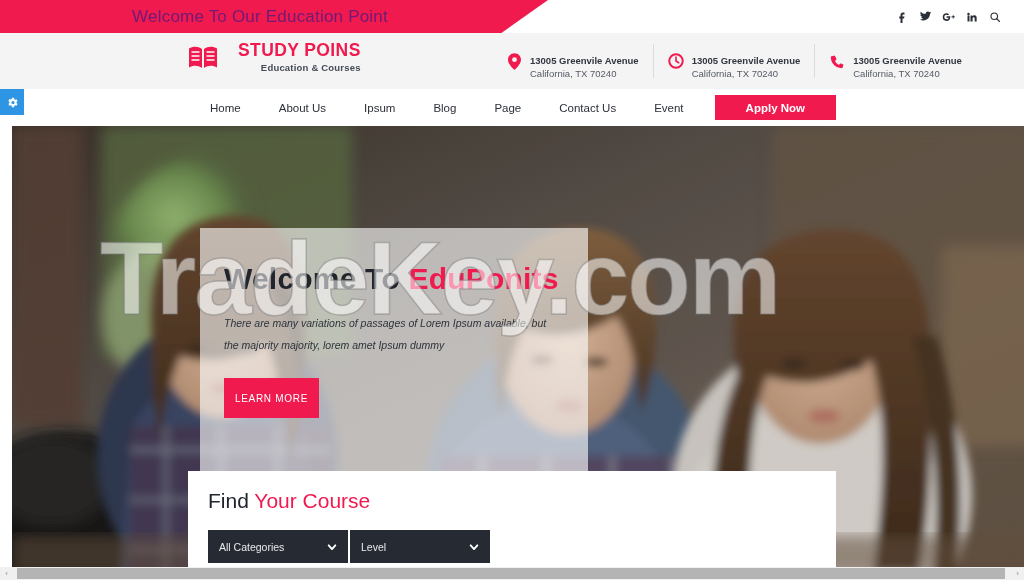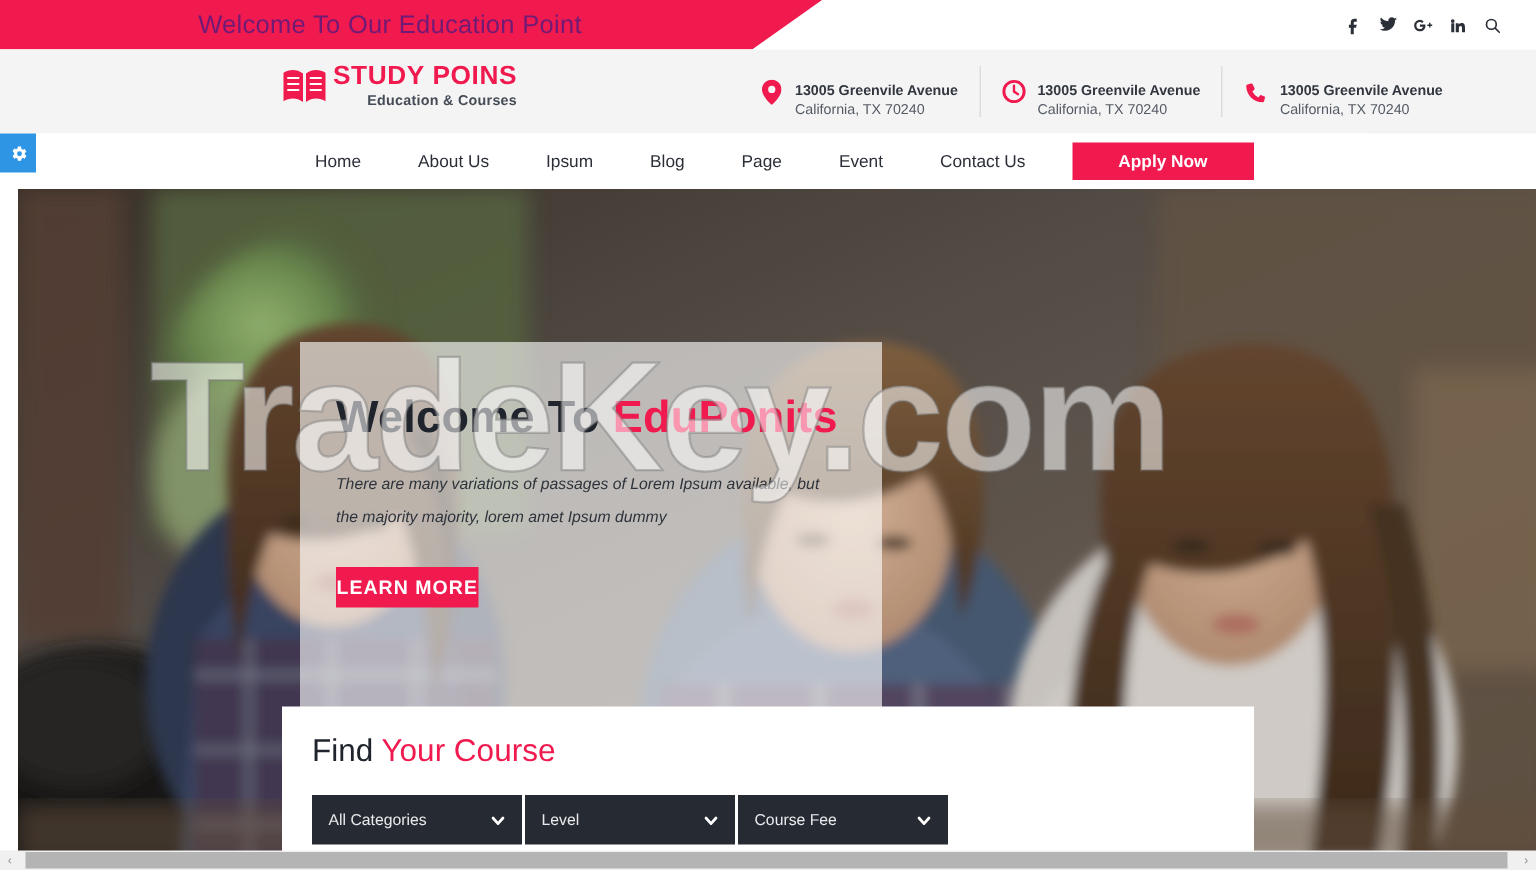--- a/index.html
+++ b/index.html
@@ -54,21 +54,21 @@
 
   
   .header {
     position: absolute; left: 0; top: 33px;
     width: 1024px; height: 56px;
     background: #f4f4f5;
     z-index: 5;
   }
   .logo {
     position: absolute; left: 188px; top: 9px;
-    display: flex; align-items: center; gap: 4px;
+    display: flex; align-items: center; gap: 20px;
   }
   .logo-mark { width: 30px; height: 26px; }
   .logo-text { line-height: 1; }
   .logo-title {
     color: #F01A4F;
     font-size: 17.5px;
     font-weight: bold;
     letter-spacing: .4px;
   }
   .logo-sub {
@@ -165,25 +165,25 @@
   .hero-sub {
     margin-top: 17px;
     font-size: 10.5px;
     font-style: italic;
     color: #2e333b;
     line-height: 2.05;
     max-width: 352px;
   }
   .learn-btn {
     margin-top: 22px;
-    width: 95px; height: 27px;
+    width: 95px; height: 40px;
     background: #F01A4F;
     color: #ffffff;
-    font-size: 13px;
-    font-weight: bold;
+    font-size: 10px;
+    font-weight: normal;
     letter-spacing: .7px;
     display: flex; align-items: center; justify-content: center;
     cursor: pointer;
   }
 
   
   .watermark {
     position: absolute; left: 0; top: 203px;
     width: 962px; height: 150px;
     z-index: 4;
@@ -489,22 +489,22 @@
       <svg width="13" height="13" viewBox="0 0 24 24" fill="#ffffff">
           <path d="M19.4 13a7.6 7.6 0 0 0 0-2l2-1.6-2-3.4-2.4 1a7.6 7.6 0 0 0-1.7-1L14.9 3h-4l-.4 2.6a7.6 7.6 0 0 0-1.7 1l-2.4-1-2 3.4L6.4 11a7.6 7.6 0 0 0 0 2l-2 1.6 2 3.4 2.4-1a7.6 7.6 0 0 0 1.7 1l.4 2.6h4l.4-2.6a7.6 7.6 0 0 0 1.7-1l2.4 1 2-3.4zM12.9 15a3 3 0 1 1 0-6 3 3 0 0 1 0 6z"></path>
         </svg>
     </div>
     <div class="nav-items">
       <span class="nav-link">Home</span>
       <span class="nav-link">About Us</span>
       <span class="nav-link">Ipsum</span>
       <span class="nav-link">Blog</span>
       <span class="nav-link">Page</span>
+      <span class="nav-link">Contact Us</span>
       <span class="nav-link">Event</span>
-      <span class="nav-link">Contact Us</span>
       <span class="apply-btn">Apply Now</span>
     </div>
   </div>
 
   <div class="find-panel">
     <div class="find-title"><span>Find </span><span class="hl">Your Course</span></div>
     <div class="find-row">
       <div class="select-box">
         <span>All Categories</span>
         <span class="chev">
@@ -514,28 +514,20 @@
         </span>
       </div>
       <div class="select-box">
         <span>Level</span>
         <span class="chev">
           <svg width="10" height="10" viewBox="0 0 12 12" fill="none" stroke="#ffffff" stroke-width="2.2" stroke-linecap="round" stroke-linejoin="round">
               <polyline points="2,4 6,8.5 10,4"></polyline>
             </svg>
         </span>
       </div>
-      <div class="select-box">
-        <span>Course Fee</span>
-        <span class="chev">
-          <svg width="10" height="10" viewBox="0 0 12 12" fill="none" stroke="#ffffff" stroke-width="2.2" stroke-linecap="round" stroke-linejoin="round">
-              <polyline points="2,4 6,8.5 10,4"></polyline>
-            </svg>
-        </span>
-      </div>
     </div>
   </div>
 
   <div class="hscroll">
     <div class="hscroll-arrow">‹</div>
     <div class="hscroll-track">
       <div class="hscroll-thumb"></div>
     </div>
     <div class="hscroll-arrow">›</div>
   </div>

